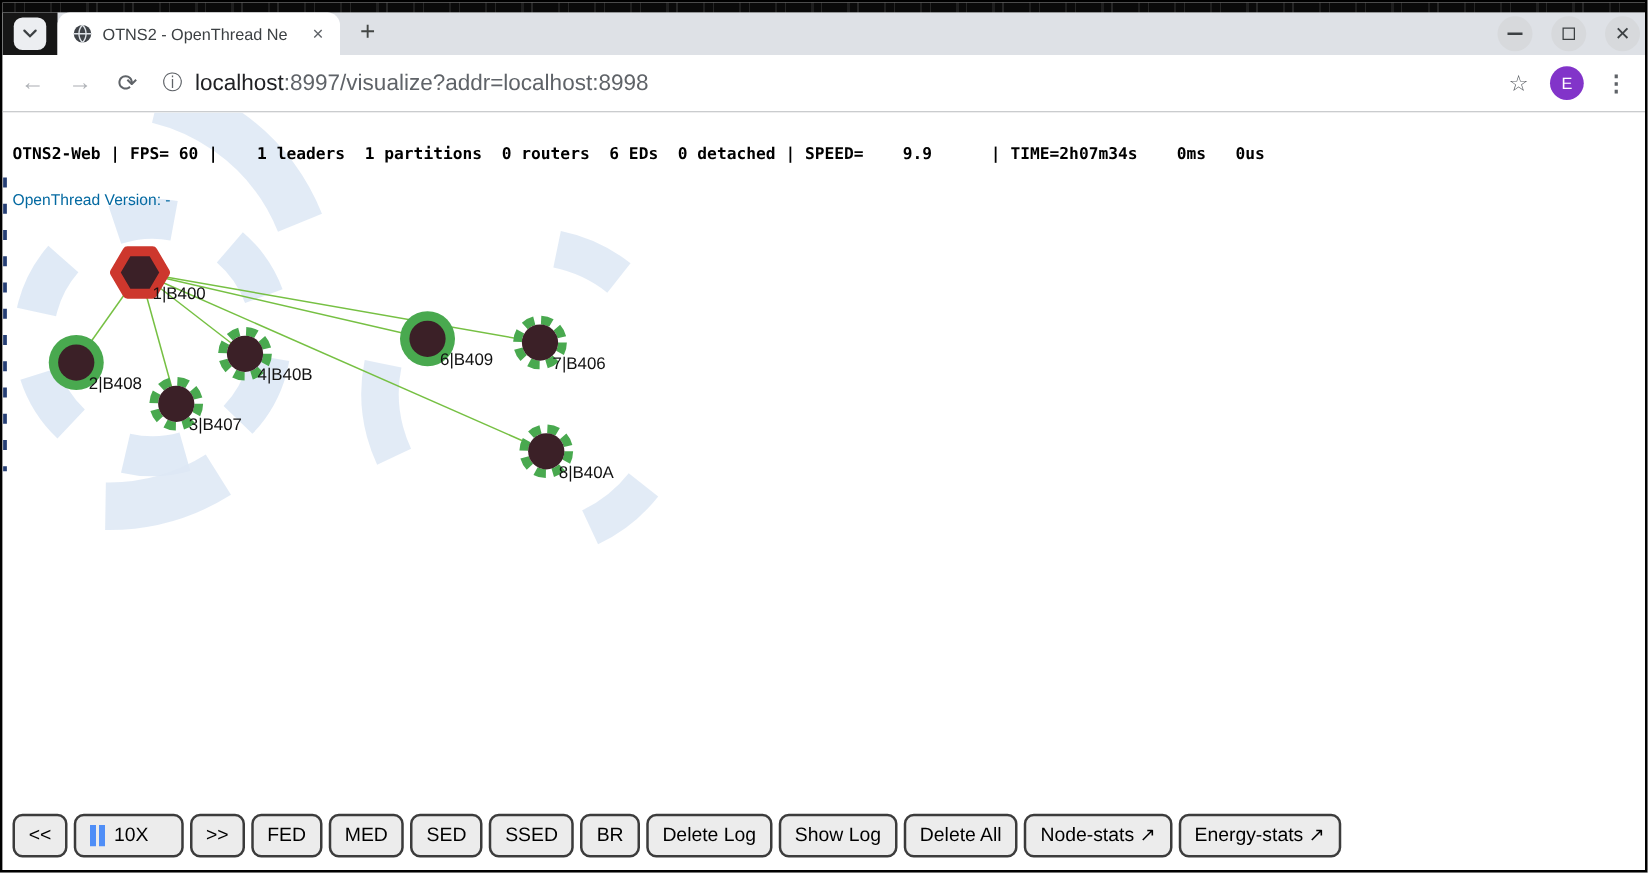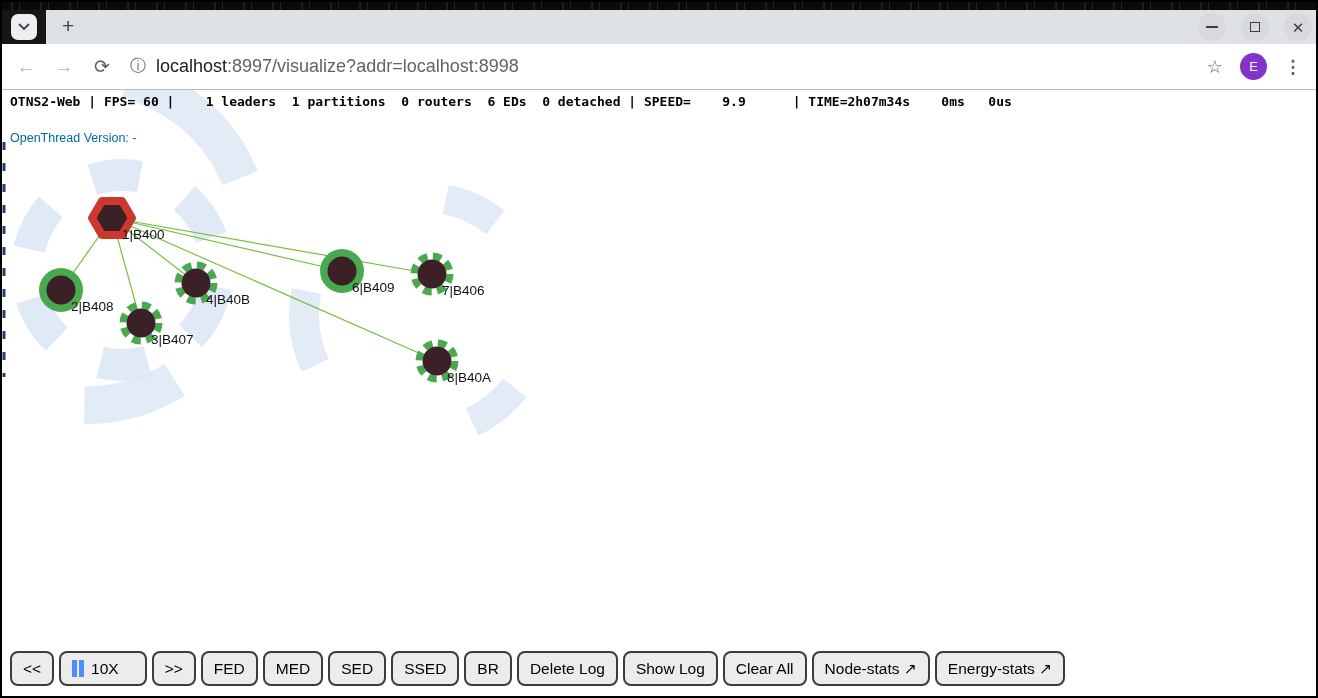--- a/index.html
+++ b/index.html
@@ -42,21 +42,21 @@
   .url .host { color:#202124; }
   .url .rest { color:#5f6368; }
   .tb-right { display:flex; align-items:center; gap:17px; flex:0 0 auto; margin-right:4px; }
   .star-ic { font-size:18px; color:#5f6368; cursor:pointer; }
   .avatar { width:27px; height:27px; border-radius:50%; background:#8234c9; color:#fff; font-size:13px; display:flex; align-items:center; justify-content:center; cursor:pointer; }
   .menu-ic { font-size:18px; color:#5f6368; font-weight:bold; cursor:pointer; letter-spacing:0; }
   
   .content { position:relative; height:606px; background:#fff; overflow:hidden; }
   .netsvg { position:absolute; left:0; top:0; z-index:1; }
   .statusline {
-    position:relative; z-index:2; margin:5px 0 0 8px;
+    position:relative; z-index:2; margin:27px 0 0 8px;
     font-family:"DejaVu Sans Mono", monospace; font-weight:bold; font-size:13px; color:#000; line-height:1.15;
     white-space:pre;
   }
   .verlink { position:relative; z-index:2; margin:3px 0 0 8px; font-size:12.5px; color:#0369a1; display:inline-block; cursor:pointer; }
   
   .bottombar { position:absolute; left:8px; top:561px; z-index:3; display:flex; gap:5px; }
   .btn {
     background:#ececec; border:2px solid #3c3c3c; border-radius:8px;
     font-family:"Liberation Sans", sans-serif; font-size:15.5px; color:#000;
     padding:6px 11px; display:flex; align-items:center; cursor:pointer; white-space:nowrap; height:35px;
@@ -73,20 +73,30 @@
 
   <div class="tabstrip">
     <div class="dark-corner">
       <div class="chev-btn">
         <span>
           <svg width="12" height="8" viewBox="0 0 12 8">
               <path d="M1.5 1.5 L6 6 L10.5 1.5" fill="none" stroke="#3c4043" stroke-width="1.8" stroke-linecap="round"></path>
             </svg>
         </span>
       </div>
+    </div>
+    <div class="tab">
+      <span class="favicon">
+        <svg width="16" height="16" viewBox="0 0 16 16">
+          <circle cx="8" cy="8" r="7" fill="#3f4348"></circle>
+          <path d="M1 8 h14 M8 1 a10 10 0 0 1 0 14 M8 1 a10 10 0 0 0 0 14" stroke="#dfe3e8" stroke-width="1.1" fill="none"></path>
+        </svg>
+      </span>
+      <span class="tab-title">OTNS2 - OpenThread Ne</span>
+      <span class="tab-close">×</span>
     </div>
     <span class="newtab">+</span>
     <div class="win-controls">
       <div class="win-btn">
           <span class="minbar"></span>
         </div>
       <div class="win-btn">
           <span class="maxbox"></span>
         </div>
       <div class="win-btn">
@@ -185,21 +195,21 @@
         <button class="btn">
           <span>BR</span>
         </button>
         <button class="btn">
           <span>Delete Log</span>
         </button>
         <button class="btn">
           <span>Show Log</span>
         </button>
         <button class="btn">
-          <span>Clear All</span>
+          <span>Delete All</span>
         </button>
         <button class="btn">
           <span>Node-stats ↗</span>
         </button>
         <button class="btn">
           <span>Energy-stats ↗</span>
         </button>
       </div>
   </div>
 </div>

